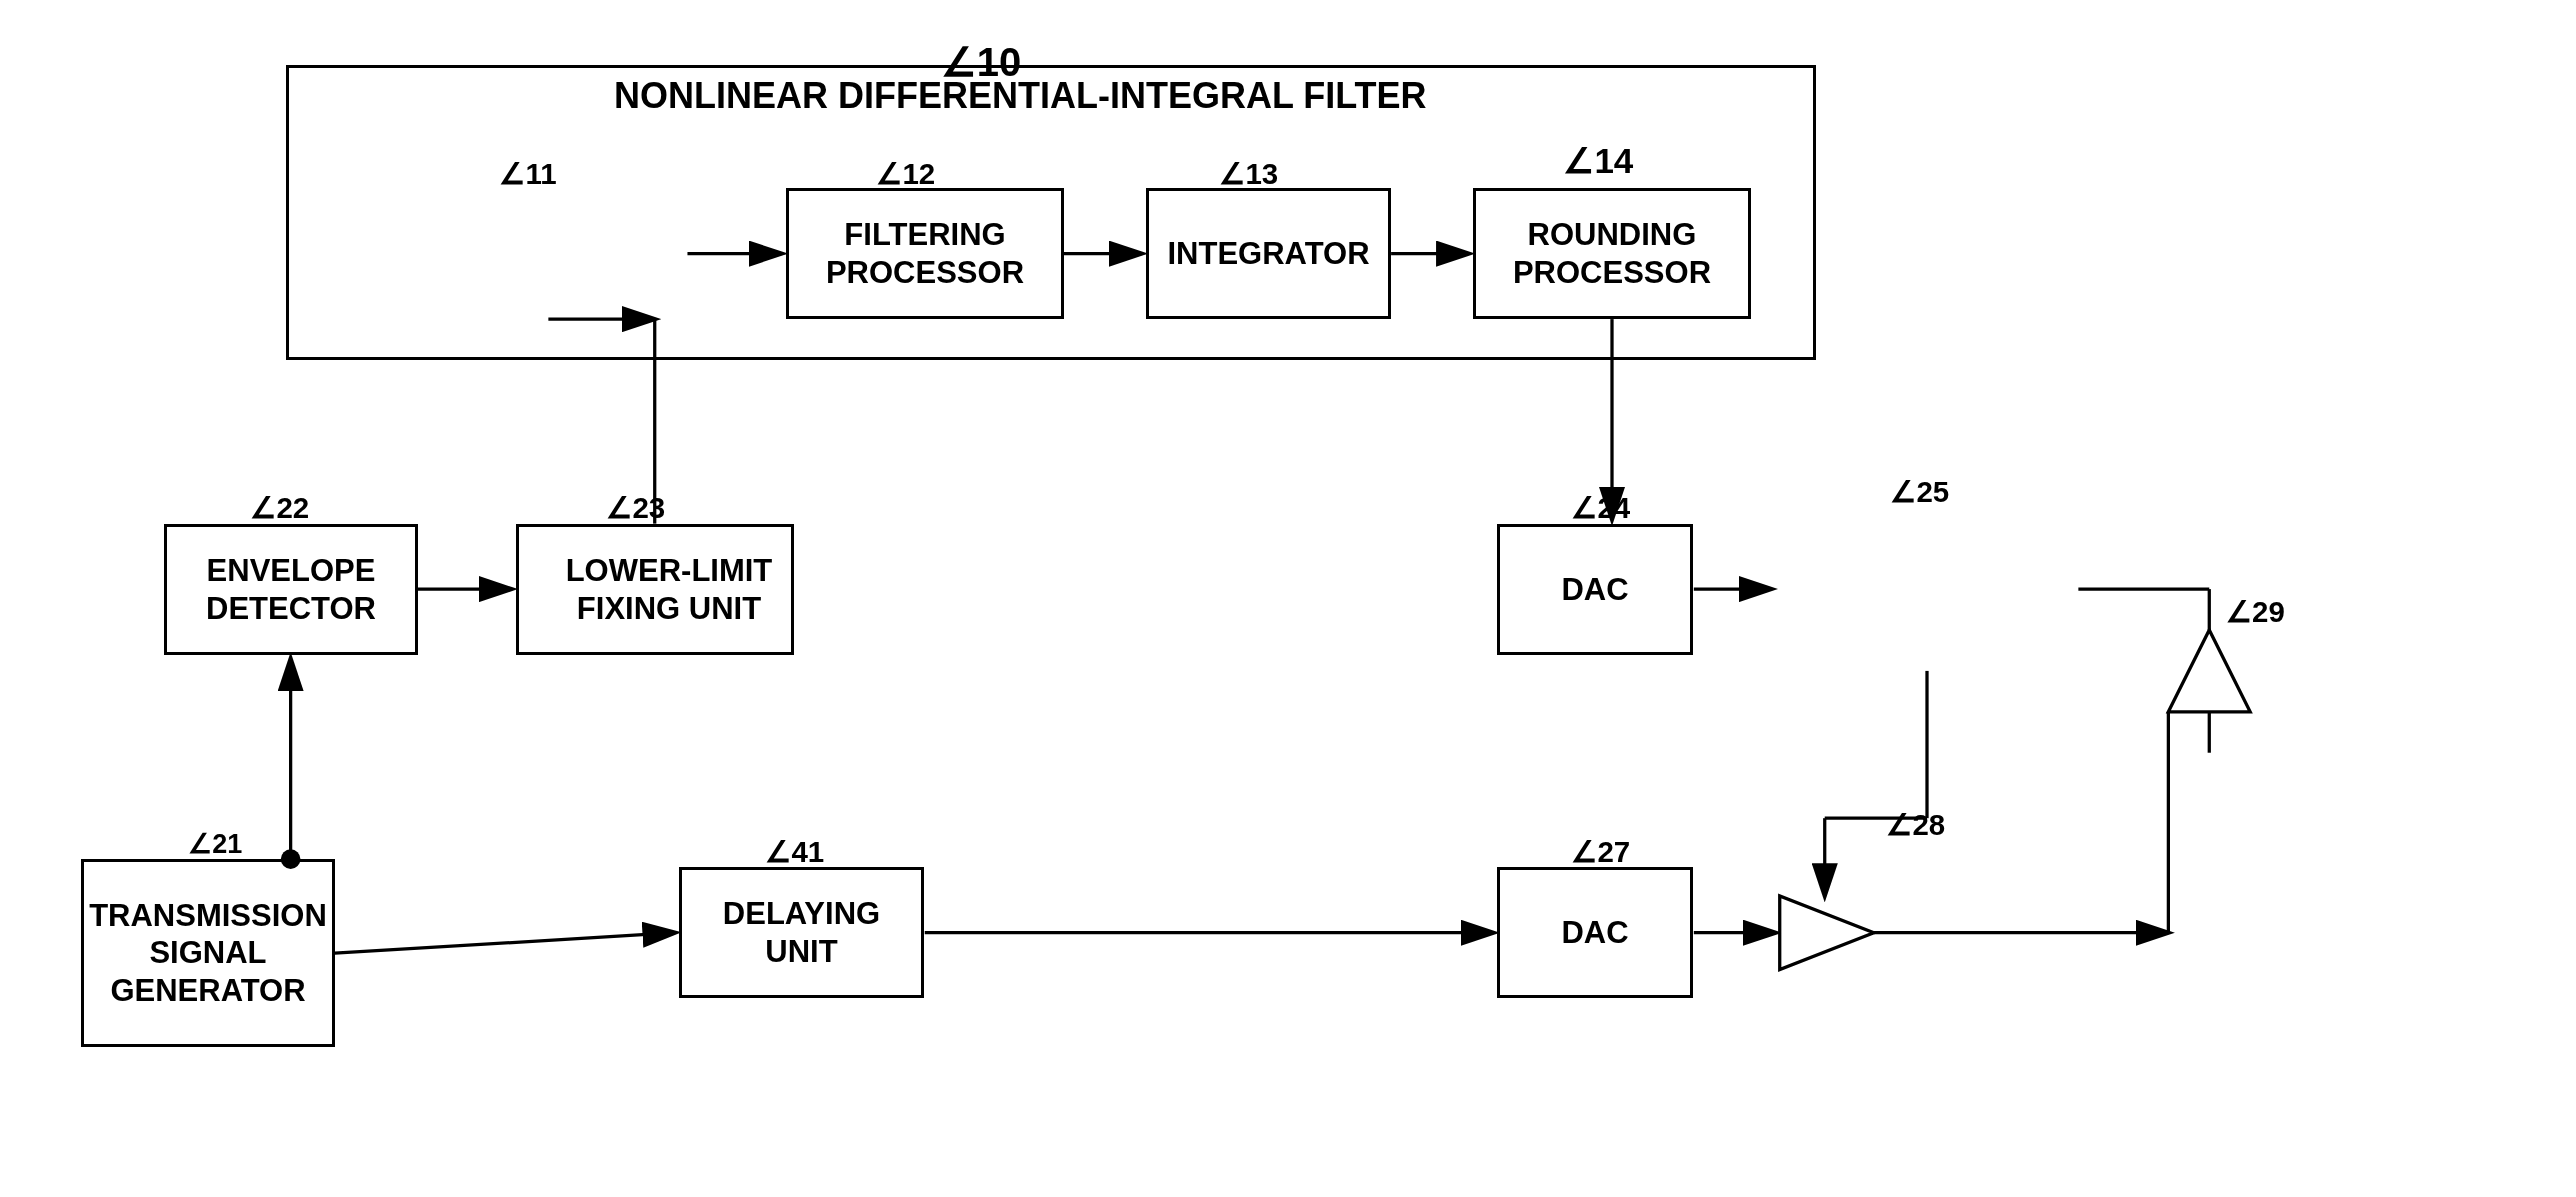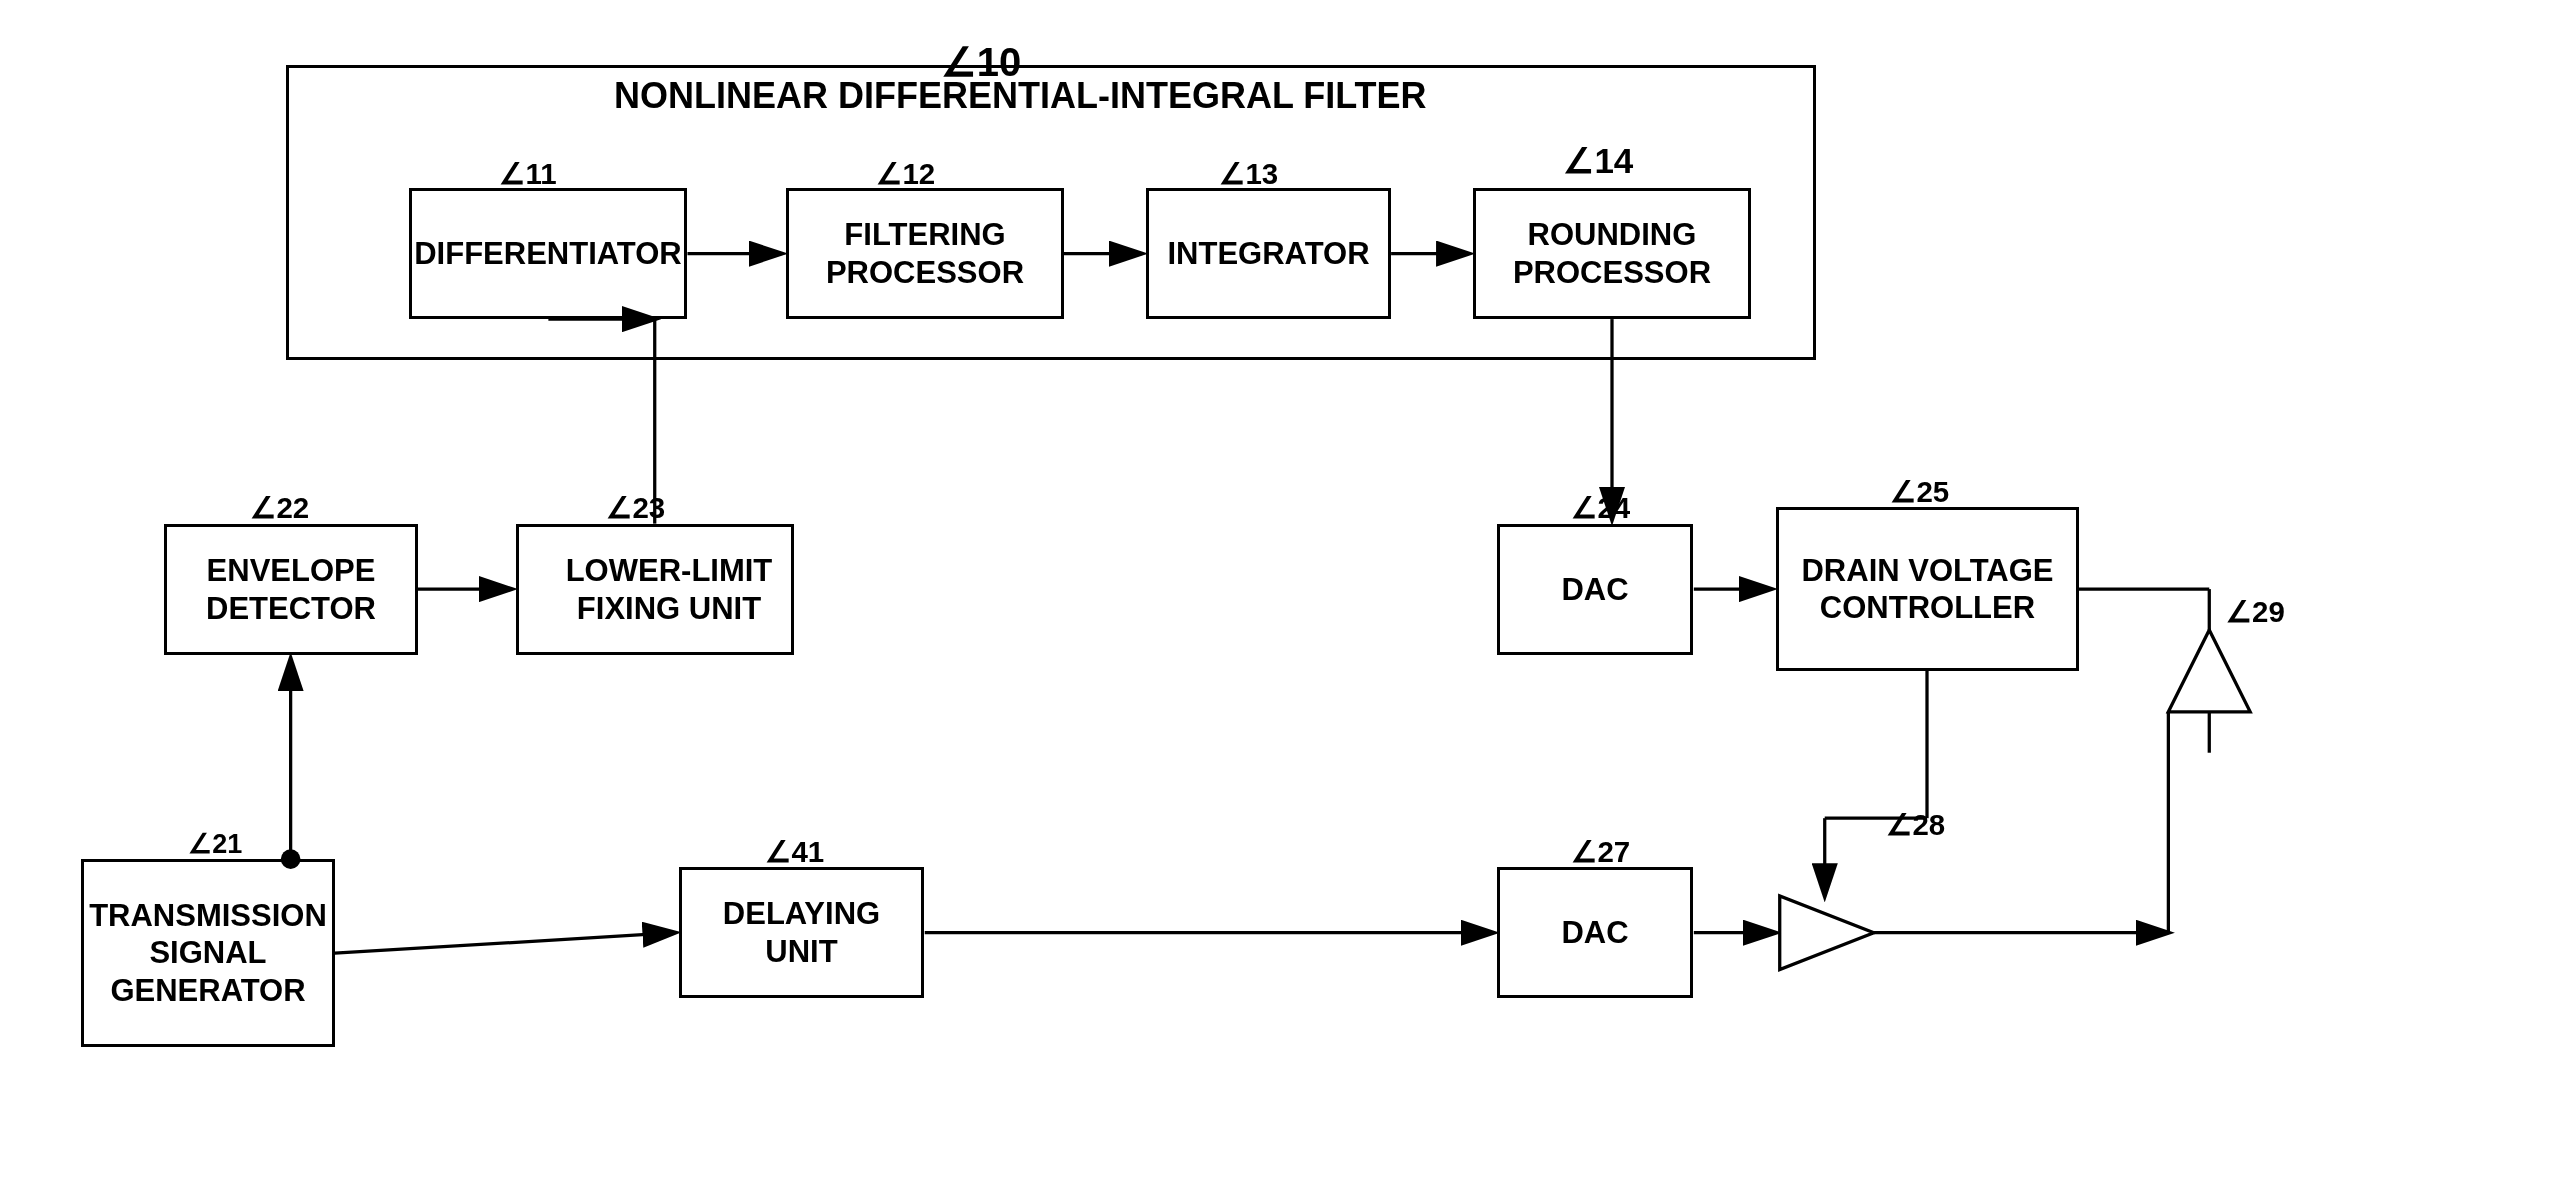--- a/index.html
+++ b/index.html
@@ -55,23 +55,20 @@
 
 <div class="diagram-container">
 
   <div class="outer-box" style="left:286px; top:65px; width:1530px; height:295px;"></div>
 
   <div class="label" style="left:614px; top:75px; font-size:36px;">NONLINEAR DIFFERENTIAL-INTEGRAL FILTER</div>
   <div class="label" style="left:941px; top:39px; font-size:40px;">
     ∠10
   </div>
 
-  <div class="block" style="left:409px; top:188px; width:278px; height:131px;">
-    <span>DIFFERENTIATOR</span>
-  </div>
   <div class="label" style="left:499px; top:157px; font-size:29.5px;">∠11</div>
 
   <div class="block" style="left:786px; top:188px; width:278px; height:131px; white-space: pre-line;">
     <span>FILTERING<br>PROCESSOR</span>
   </div>
   <div class="label" style="left:876px; top:157px; font-size:29.5px;">∠12</div>
 
   <div class="block" style="left:1146px; top:188px; width:245px; height:131px;">
     <span>INTEGRATOR</span>
   </div>
@@ -90,23 +87,20 @@
   <div class="block" style="left:516px; top:524px; width:278px; height:131px;padding-left:28px;">
     <span>LOWER-LIMIT<br>FIXING UNIT</span>
   </div>
   <div class="label" style="left:606px; top:491px; font-size:29.5px;">∠23</div>
 
   <div class="block" style="left:1497px; top:524px; width:196px; height:131px;">
     <span>DAC</span>
   </div>
   <div class="label" style="left:1571px; top:491px; font-size:29.5px;">∠24</div>
 
-  <div class="block" style="left:1776px; top:507px; width:303px; height:164px;">
-    <span>DRAIN VOLTAGE<br>CONTROLLER</span>
-  </div>
   <div class="label" style="left:1890px; top:475px; font-size:29.5px;">∠25</div>
 
   <div class="block" style="left:81px; top:859px; width:254px; height:188px;">
     <span>TRANSMISSION<br>SIGNAL<br>GENERATOR</span>
   </div>
   <div class="label" style="left:188px; top:828px; font-size:27px;">∠21</div>
 
   <div class="block" style="left:679px; top:867px; width:245px; height:131px;">
     <span>DELAYING<br>UNIT</span>
   </div>

